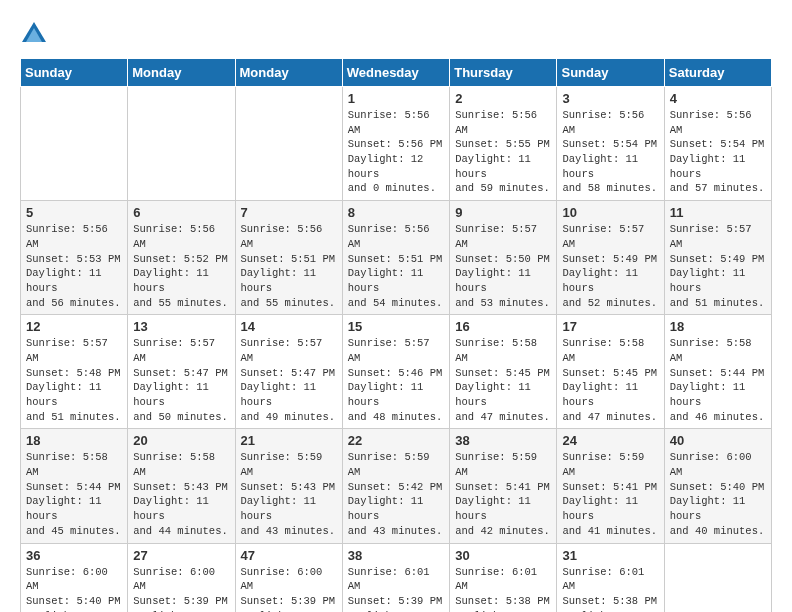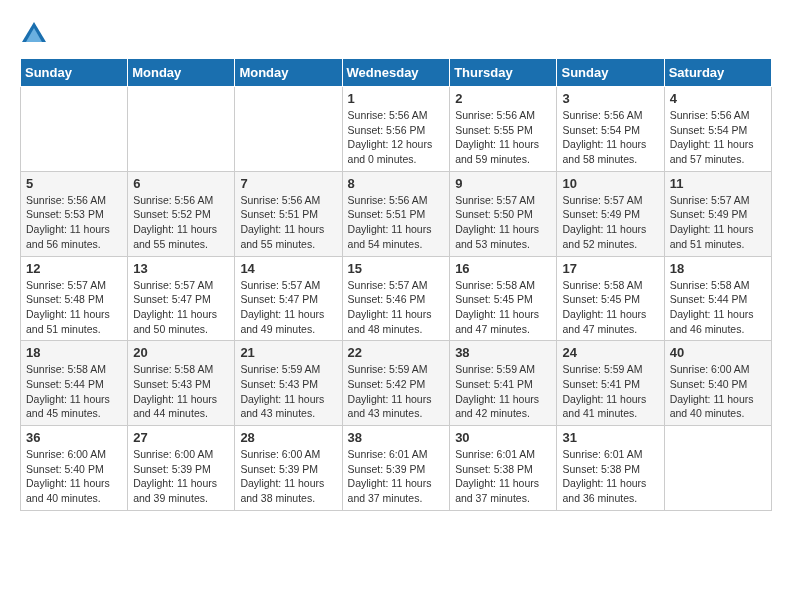--- a/index.html
+++ b/index.html
@@ -81,20 +81,21 @@
       font-size: 13px;
       font-weight: bold;
       color: #333;
       display: block;
       margin-bottom: 2px;
     }
     .day-info {
       font-size: 10.5px;
       color: #333;
       line-height: 1.4;
+      font-family: Liberation Mono, monospace;
     }
     .empty-cell {
       background: #f9f9f9;
     }
   </style>
 </head>
 <body>
 
 <div class="header-section">
   <div class="logo">
@@ -321,21 +322,21 @@
 and 40 minutes.</div>
         </td>
         <td>
           <span class="day-number">27</span>
           <div class="day-info" style="white-space: pre-line;">Sunrise: 6:00 AM
 Sunset: 5:39 PM
 Daylight: 11 hours
 and 39 minutes.</div>
         </td>
         <td>
-          <span class="day-number">28</span>
+          <span class="day-number">47</span>
           <div class="day-info" style="white-space: pre-line;">Sunrise: 6:00 AM
 Sunset: 5:39 PM
 Daylight: 11 hours
 and 38 minutes.</div>
         </td>
         <td>
           <span class="day-number">38</span>
           <div class="day-info" style="white-space: pre-line;">Sunrise: 6:01 AM
 Sunset: 5:39 PM
 Daylight: 11 hours

